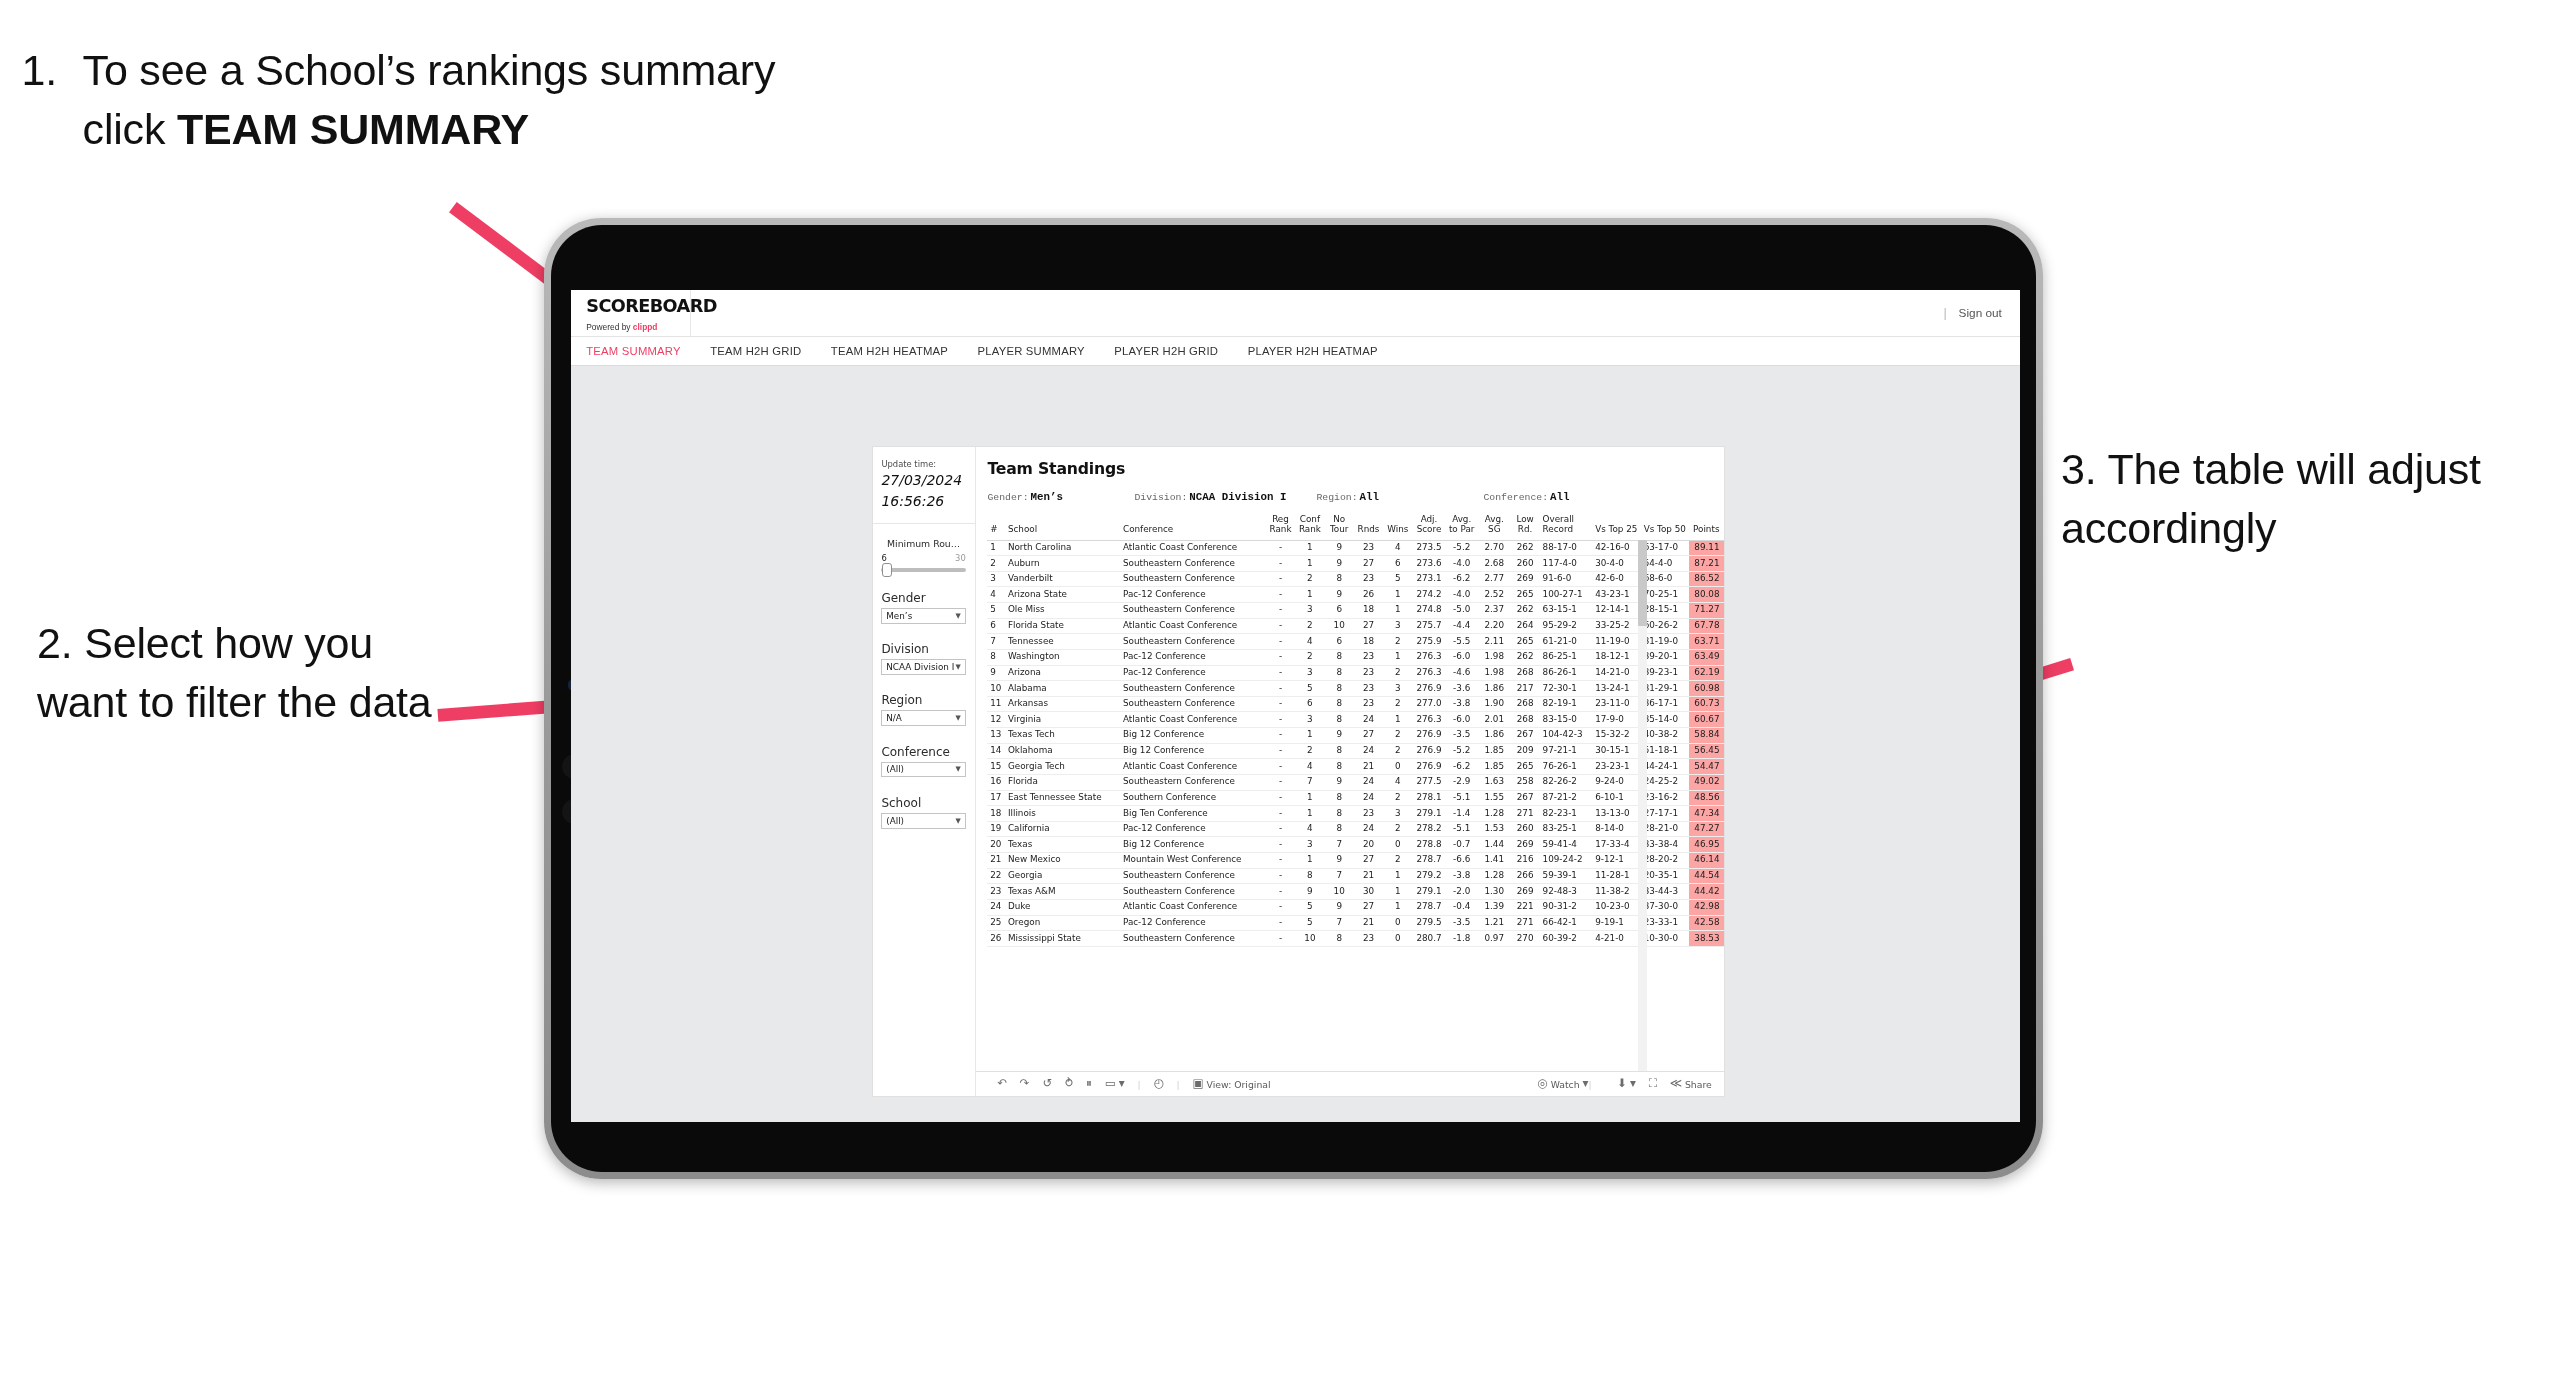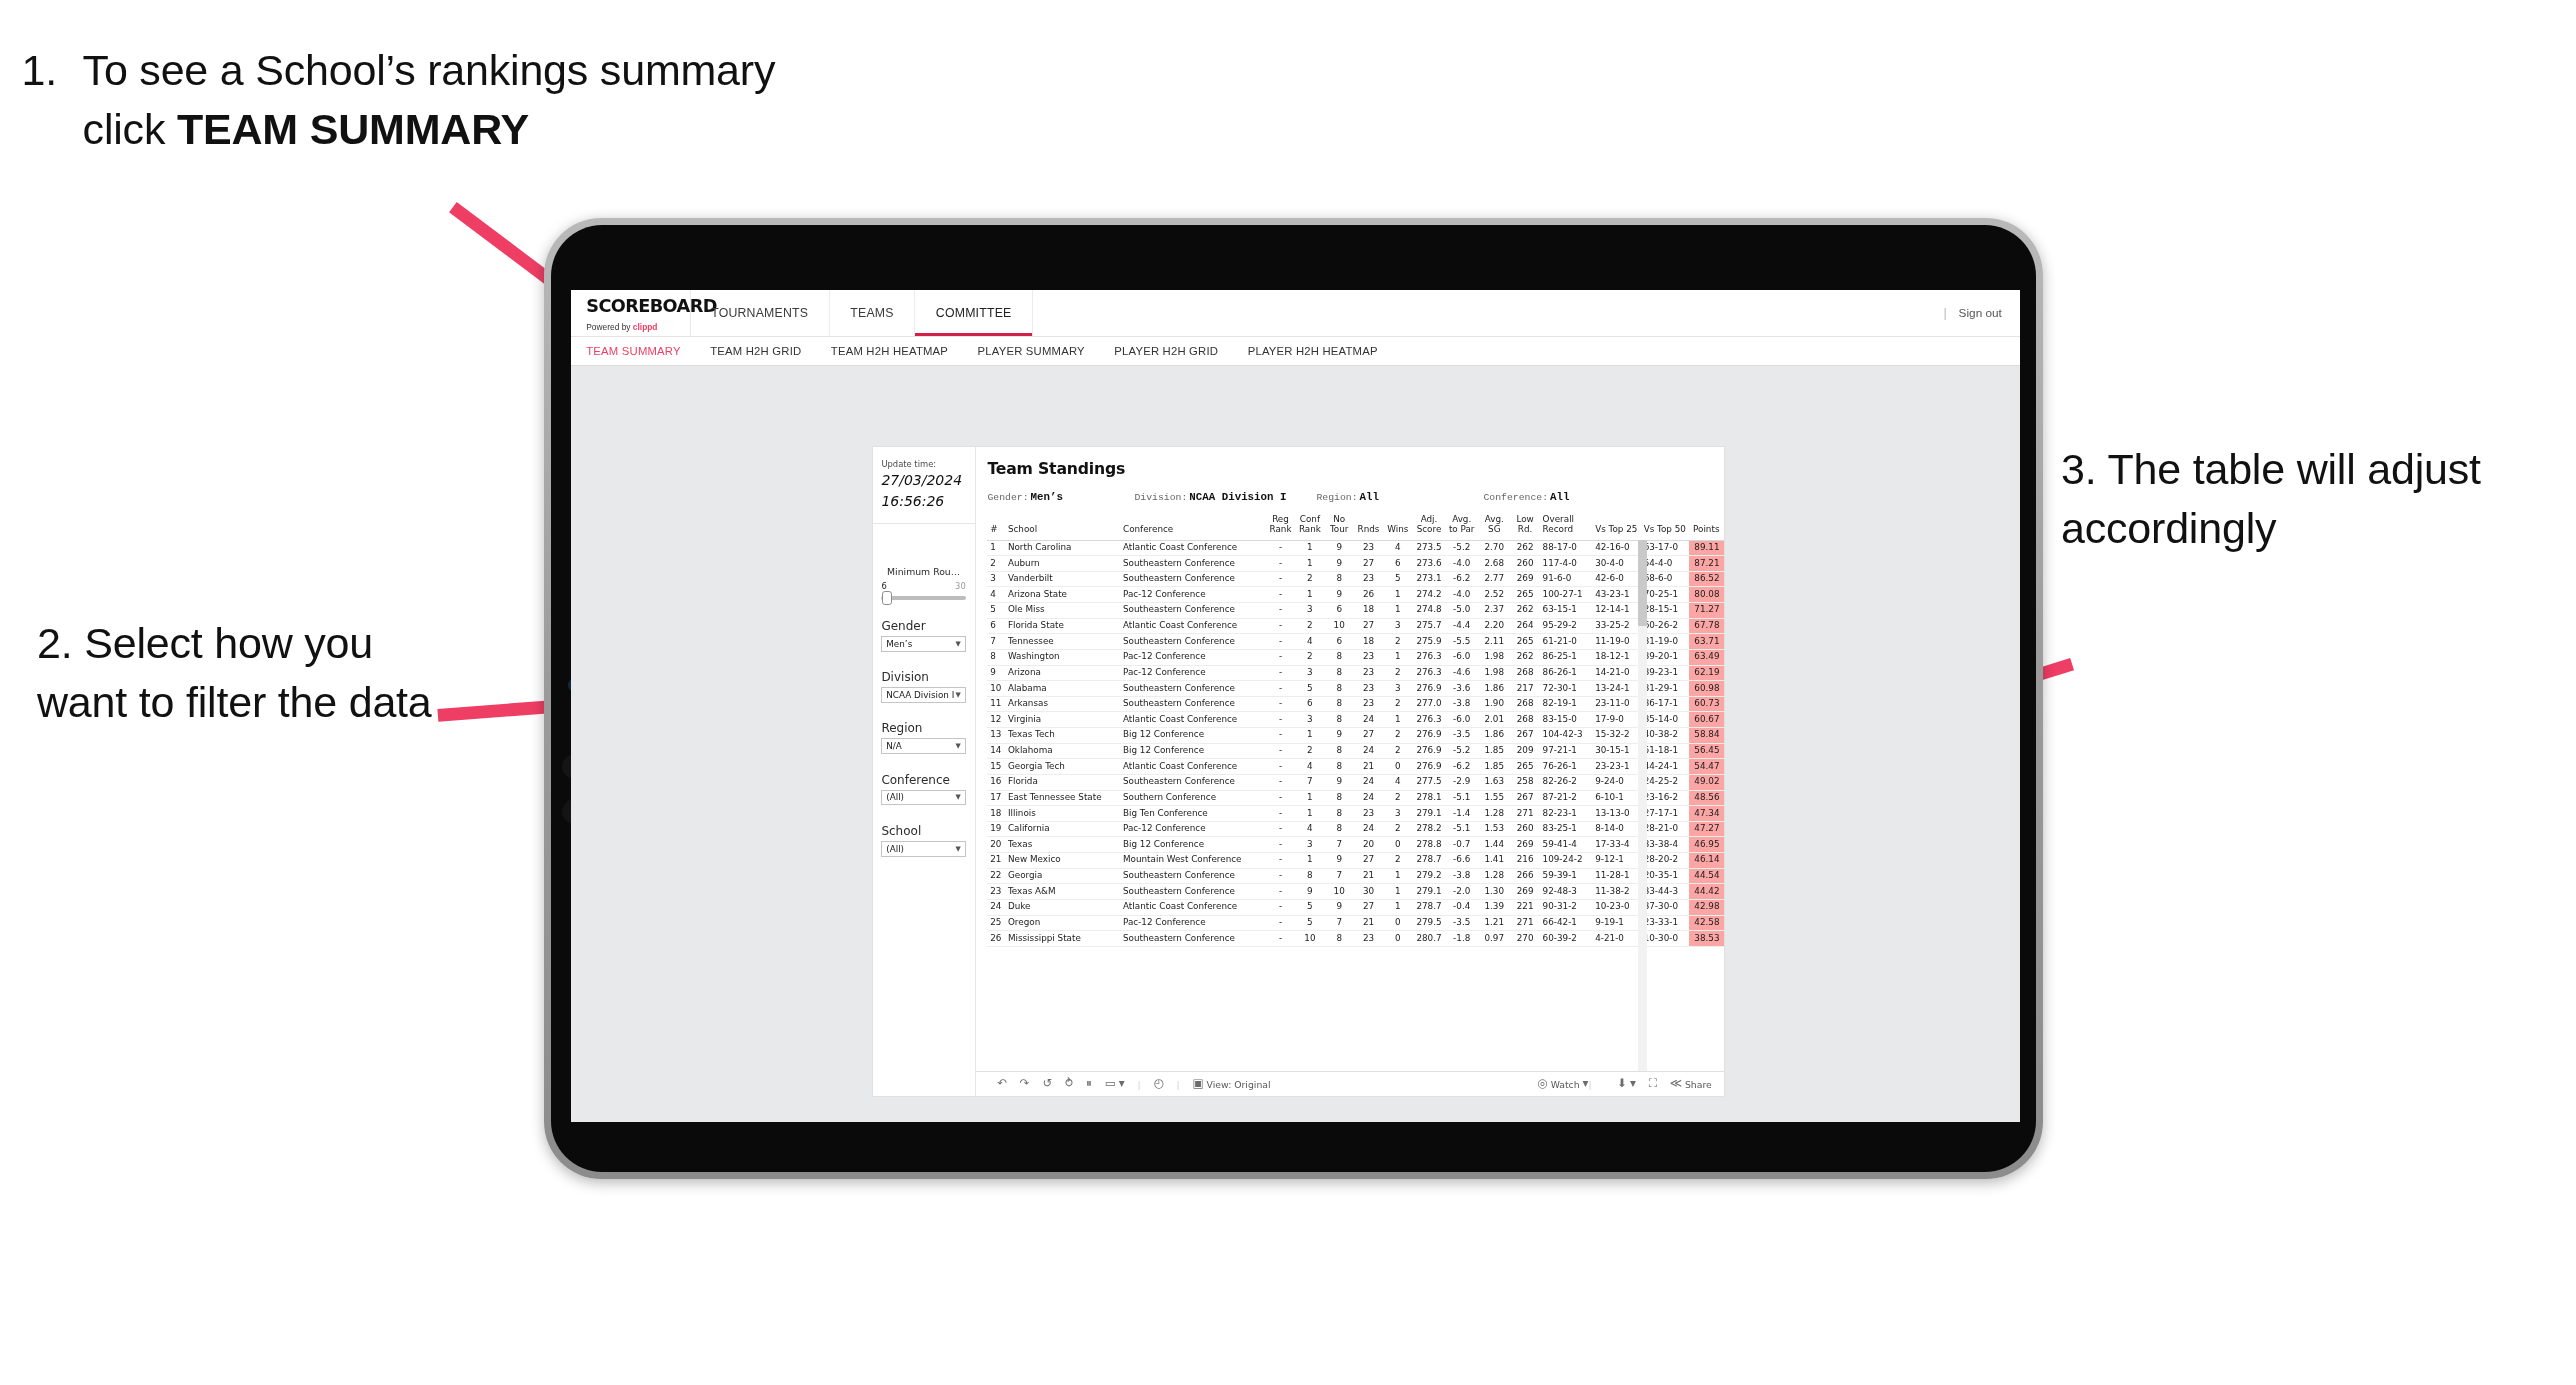--- a/index.html
+++ b/index.html
@@ -155,21 +155,20 @@
     box-shadow: 0 0 0 1px #e0e0e0;
   }
   #viz-body { flex: 1; display: flex; min-height: 0; }
 
   
   #rail {
     width: 103px;
     border-right: 1px solid #e6e6e6;
     display: flex; flex-direction: column;
     font-family: "DejaVu Sans", sans-serif;
-    gap: 28px;
   }
   #update-box {
     padding: 10.8px 7.9px 11.8px 8.8px;
     border-bottom: 1px solid #e6e6e6;
     min-height: 71px;
   }
   #update-label { font-size: 8.4px; color: #4a4a4a; line-height: 1.45; }
   #update-value { font-size: 14px; color: #111; line-height: 1.45; font-style: italic; }
   #rail-filters { padding: 13.8px 8.8px 0 8.8px; }
   .slider-title {
@@ -342,25 +341,20 @@
     <div class="cam" id="cam-lens"></div>
     <div class="cam" id="spk1"></div>
     <div class="cam" id="spk2"></div>
 
     <div id="viewport">
 
       <div id="topbar">
         <div id="brand">
           <div id="brand-name">SCOREBOARD</div>
           <div id="brand-sub"><span>Powered by </span><span class="clippd">clippd</span></div>
-        </div>
-        <div class="topnav">
-          <div class="topnav-item">TOURNAMENTS</div>
-          <div class="topnav-item">TEAMS</div>
-          <div class="topnav-item active">COMMITTEE</div>
         </div>
         <div id="topbar-right">
           <span id="topbar-divider">|</span>
           <span id="signout">Sign out</span>
         </div>
       </div>
 
       <div id="subnav">
         <div class="subnav-item active">TEAM SUMMARY</div>
         <div class="subnav-item">TEAM H2H GRID</div>

